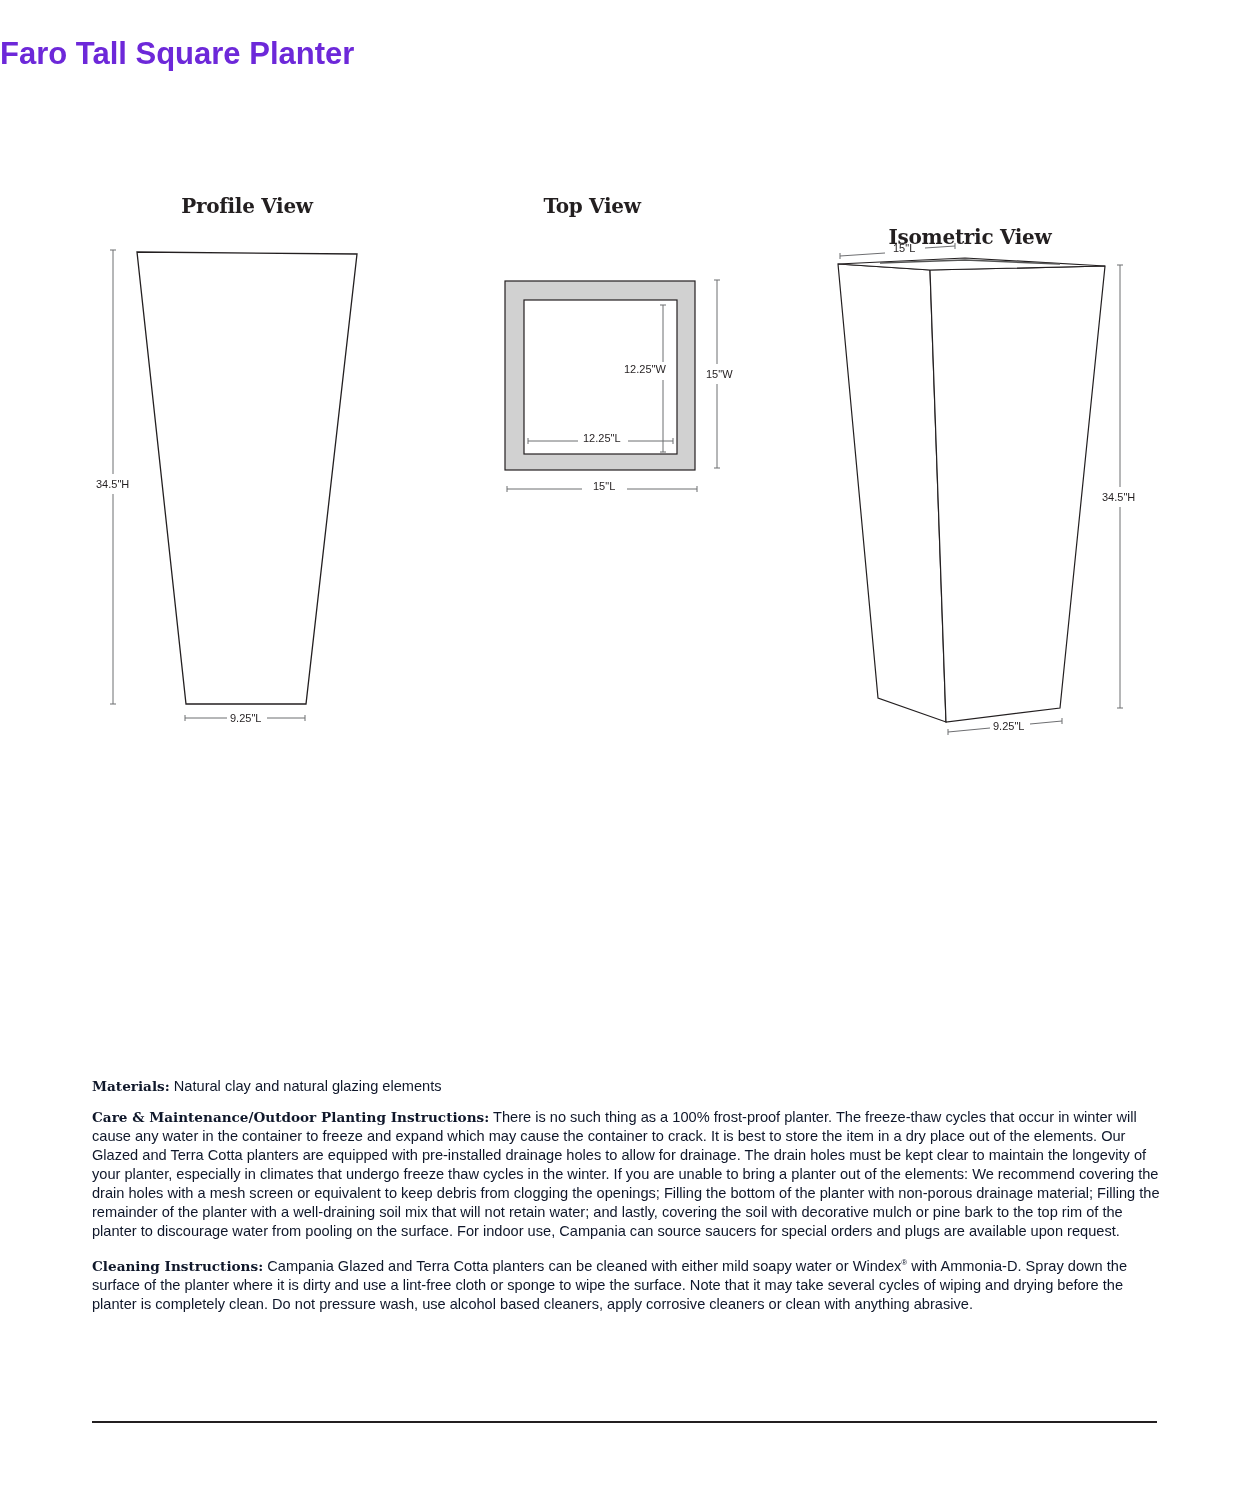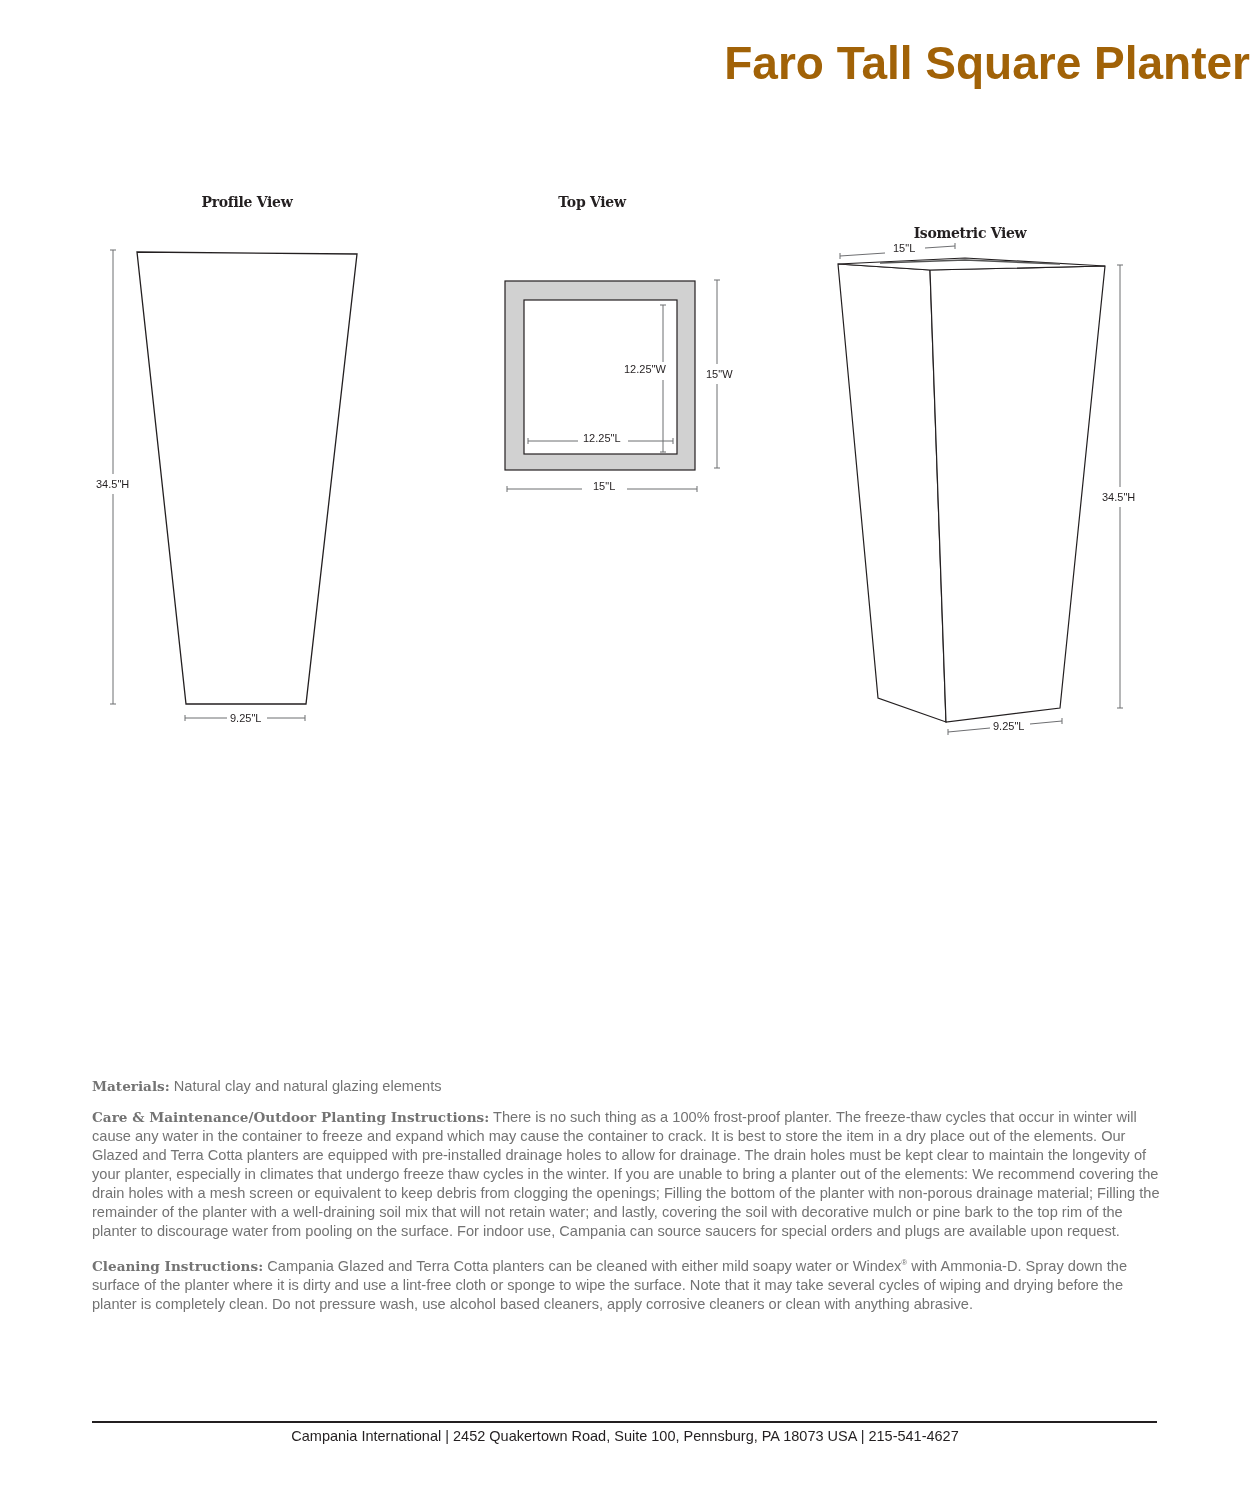--- a/index.html
+++ b/index.html
@@ -1,32 +1,32 @@
 <!DOCTYPE html>
 <html><head>
 <meta charset="utf-8">
 <style>
   html, body { margin: 0; padding: 0; background: #ffffff; }
   body { width: 1250px; height: 1500px; position: relative; overflow: hidden; color: #231f20; }
   .title {
-    position: absolute; left: 0; top: 36px; width: 1250px; text-align: right;
-    font-family: "Liberation Sans", sans-serif; font-weight: bold; font-size: 46px; color: #a16207;
+    position: absolute; left: 0; top: 36px; width: 1250px; text-align: left;
+    font-family: "Liberation Sans", sans-serif; font-weight: bold; font-size: 31px; color: #6d28d9;
   }
   .view-title {
     position: absolute; top: 194px; width: 300px; text-align: center;
-    font-family: "DejaVu Serif", "Liberation Serif", serif; font-weight: bold; font-size: 14px; color: #231f20;
+    font-family: "DejaVu Serif", "Liberation Serif", serif; font-weight: bold; font-size: 20px; color: #231f20;
     letter-spacing: -0.3px;
   }
   svg.drawing { position: absolute; left: 0; top: 0; }
   .dim-label {
     font-family: "Liberation Sans", sans-serif; font-size: 11px; fill: #231f20;
   }
   .body-text {
     position: absolute; left: 92px; width: 1070px;
-    font-family: "Liberation Sans", sans-serif; font-size: 14.6px; line-height: 19px; color: #737373;
+    font-family: "Liberation Sans", sans-serif; font-size: 14.6px; line-height: 19px; color: #0f172a;
   }
   .body-text p { margin: 0 0 12px 0; }
   .body-text b { font-family: "DejaVu Serif", serif; font-weight: bold; font-size: 13.6px; }
   .footer-rule { position: absolute; left: 92px; top: 1421px; width: 1065px; height: 0; border-top: 2px solid #231f20; }
   .footer {
     position: absolute; left: 0; top: 1427px; width: 1250px; text-align: center;
     font-family: "Liberation Sans", sans-serif; font-size: 14.5px; line-height: 19px; color: #231f20;
   }
   .footer a { color: #1f5fa8; text-decoration: underline; }
 </style>
@@ -134,14 +134,13 @@
 </svg>
 
 <div class="body-text" style="top:1077px;">
   <p><b>Materials:</b><span> Natural clay and natural glazing elements</span></p>
   <p><b>Care &amp; Maintenance/Outdoor Planting Instructions:</b><span> There is no such thing as a 100% frost-proof planter. The freeze-thaw cycles that occur in winter will cause any water in the container to freeze and expand which may cause the container to crack. It is best to store the item in a dry place out of the elements. Our Glazed and Terra Cotta planters are equipped with pre-installed drainage holes to allow for drainage. The drain holes must be kept clear to maintain the longevity of your planter, especially in climates that undergo freeze thaw cycles in the winter. If you are unable to bring a planter out of the elements: We recommend covering the drain holes with a mesh screen or equivalent to keep debris from clogging the openings; Filling the bottom of the planter with non-porous drainage material; Filling the remainder of the planter with a well-draining soil mix that will not retain water; and lastly, covering the soil with decorative mulch or pine bark to the top rim of the planter to discourage water from pooling on the surface. For indoor use, Campania can source saucers for special orders and plugs are available upon request.</span></p>
   <p><b>Cleaning Instructions:</b><span> Campania Glazed and Terra Cotta planters can be cleaned with either mild soapy water or Windex</span><sup style="font-size:8px;">®</sup><span> with Ammonia-D. Spray down the surface of the planter where it is dirty and use a lint-free cloth or sponge to wipe the surface. Note that it may take several cycles of wiping and drying before the planter is completely clean. Do not pressure wash, use alcohol based cleaners, apply corrosive cleaners or clean with anything abrasive.</span></p>
 </div>
 
 <div class="footer-rule"></div>
 <div class="footer">
-  <div>Campania International | 2452 Quakertown Road, Suite 100, Pennsburg, PA 18073 USA | 215-541-4627</div>
 </div>
 
 </body></html>

